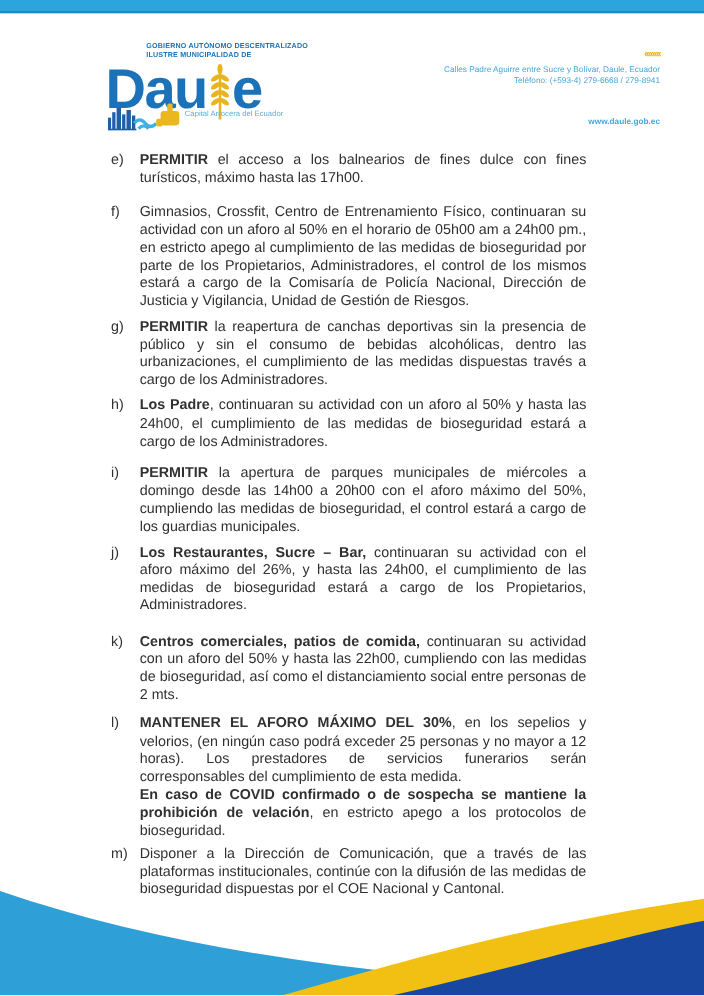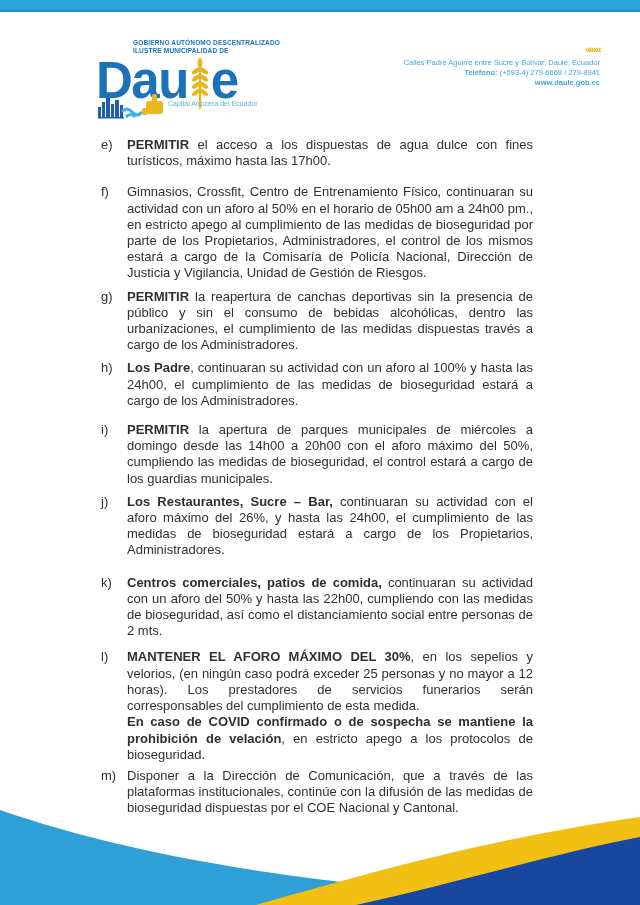--- a/index.html
+++ b/index.html
@@ -13,22 +13,22 @@
             font-weight:bold;color:#1b72b8;letter-spacing:.15px;}
   .wordmark{position:absolute;left:96px;top:55px;display:flex;align-items:flex-start;
             color:#1b72b8;font-weight:bold;font-size:51px;line-height:1;letter-spacing:-1.5px;}
   .wordmark .wheat{width:18px;height:57px;margin:0 2px 1px 3px;}
   .mini-art{position:absolute;left:98px;top:92px;}
   .tagline{position:absolute;left:168px;top:100px;font-size:7px;color:#58b0dd;}
   .contact{position:absolute;top:45px;right:40px;text-align:right;font-size:7.5px;
            line-height:10px;color:#46a6da;}
   .contact .spike{color:#e7b41e;font-weight:bold;font-size:10px;letter-spacing:-1.5px;
                   margin-bottom:3px;}
-  .contact .tel-label{font-weight:bold;}
-  .contact .web{font-weight:bold;}
+  .contact .tel-label{font-weight:normal;}
+  .contact .web{font-weight:bold;margin-top:28px;}
 
   
   .doc{position:absolute;left:101px;top:137px;width:432px;font-size:13px;line-height:16.2px;
        color:#303030;text-align:justify;}
   .item{position:relative;padding-left:26px;}
   .item .marker{position:absolute;left:0;top:0;}
   .b{font-weight:bold;margin-top:28px;}
   .item:nth-child(1){margin-bottom:15px;}
   .item:nth-child(2){margin-bottom:7px;}
   .item:nth-child(3){margin-bottom:7px;}
@@ -100,33 +100,33 @@
       <div class="spike">‹‹‹‹‹‹‹‹</div>
       <div>Calles Padre Aguirre entre Sucre y Bolívar, Daule, Ecuador</div>
       <div><span class="tel-label">Teléfono:</span><span> (+593-4) 279-6668 / 279-8941</span></div>
       <div class="web">www.daule.gob.ec</div>
     </div>
   </header>
 
   <main class="doc">
 
     <div class="item">
-      <span class="marker">e)</span><span class="b">PERMITIR</span><span> el acceso a los dispuestas de agua dulce con fines turísticos, máximo hasta las 17h00.</span>
+      <span class="marker">e)</span><span class="b">PERMITIR</span><span> el acceso a los balnearios de fines dulce con fines turísticos, máximo hasta las 17h00.</span>
     </div>
 
     <div class="item">
       <span class="marker">f)</span><span>Gimnasios, Crossfit, Centro de Entrenamiento Físico, continuaran su actividad con un aforo al 50% en el horario de 05h00 am a 24h00 pm., en estricto apego al cumplimiento de las medidas de bioseguridad por parte de los Propietarios, Administradores, el control de los mismos estará a cargo de la Comisaría de Policía Nacional, Dirección de Justicia y Vigilancia, Unidad de Gestión de Riesgos.</span>
     </div>
 
     <div class="item">
       <span class="marker">g)</span><span class="b">PERMITIR</span><span> la reapertura de canchas deportivas sin la presencia de público y sin el consumo de bebidas alcohólicas, dentro las urbanizaciones, el cumplimiento de las medidas dispuestas través a cargo de los Administradores.</span>
     </div>
 
     <div class="item">
-      <span class="marker">h)</span><span class="b">Los Padre</span><span>, continuaran su actividad con un aforo al 100% y hasta las 24h00, el cumplimiento de las medidas de bioseguridad estará a cargo de los Administradores.</span>
+      <span class="marker">h)</span><span class="b">Los Padre</span><span>, continuaran su actividad con un aforo al 50% y hasta las 24h00, el cumplimiento de las medidas de bioseguridad estará a cargo de los Administradores.</span>
     </div>
 
     <div class="item">
       <span class="marker">i)</span><span class="b">PERMITIR</span><span> la apertura de parques municipales de miércoles a domingo desde las 14h00 a 20h00 con el aforo máximo del 50%, cumpliendo las medidas de bioseguridad, el control estará a cargo de los guardias municipales.</span>
     </div>
 
     <div class="item">
       <span class="marker">j)</span><span class="b">Los Restaurantes, Sucre – Bar,</span><span> continuaran su actividad con el aforo máximo del 26%, y hasta las 24h00, el cumplimiento de las medidas de bioseguridad estará a cargo de los Propietarios, Administradores.</span>
     </div>
 

